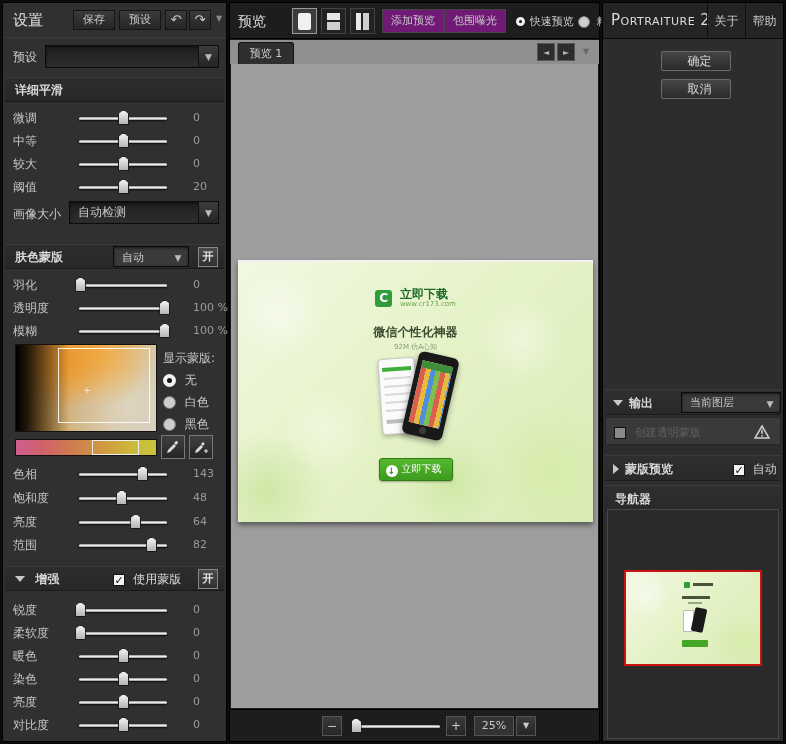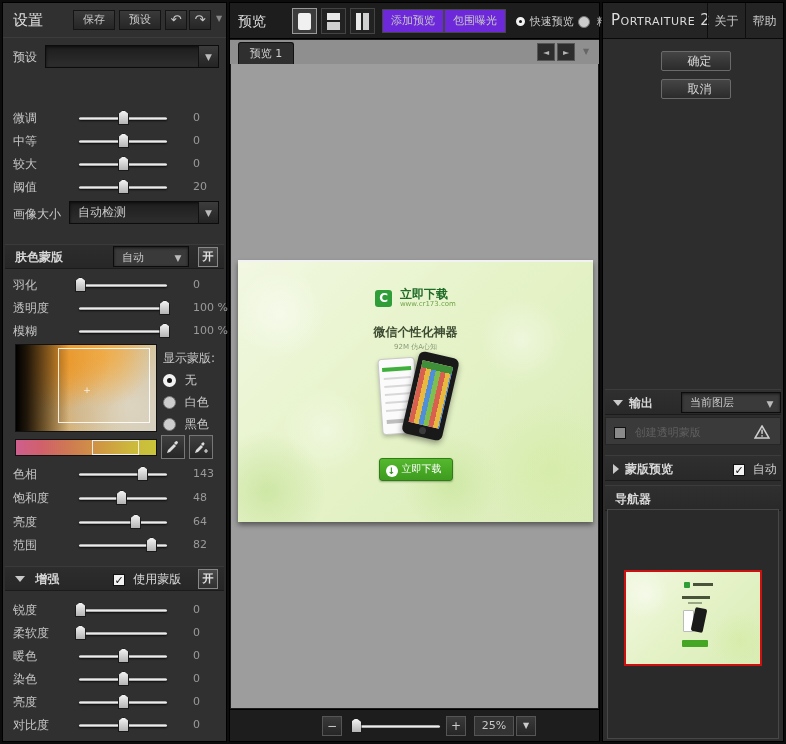--- a/index.html
+++ b/index.html
@@ -44,21 +44,21 @@
   
   #mid{left:229px;top:2px;width:371px;height:740px;background:#1c1c1c;border:1px solid #000;}
   .mid-toolbar{position:absolute;left:0;right:0;top:0;height:36px;background:#1d1d1d;border-bottom:1px solid #000;}
   .viewbtn{position:absolute;top:5px;width:25px;height:26px;background:#222;border:1px solid #444;}
   .viewbtn.sel{background:#3c3c3c;border:1px solid #999;}
   .glyph-single{position:absolute;left:5px;top:4px;width:13px;height:17px;background:#f0f0f0;border-radius:2px;}
   .glyph-h1{position:absolute;left:5px;top:4px;width:13px;height:7px;background:#e8e8e8;}
   .glyph-h2{position:absolute;left:5px;top:13px;width:13px;height:8px;background:#cfcfcf;}
   .glyph-v1{position:absolute;left:5px;top:4px;width:5px;height:17px;background:#e8e8e8;}
   .glyph-v2{position:absolute;left:12px;top:4px;width:6px;height:17px;background:#cfcfcf;}
-  .txtbtn{position:absolute;top:6px;height:24px;background:#6d28d9;border:1px solid #454545;color:#c6c6c6;font-size:11px;text-align:center;line-height:22px;}
+  .txtbtn{position:absolute;top:6px;height:24px;background:#701a75;border:1px solid #454545;color:#c6c6c6;font-size:11px;text-align:center;line-height:22px;}
   .tabstrip{position:absolute;left:0;right:0;top:37px;height:24px;background:#8f8f8f;}
   .tab{position:absolute;left:8px;top:2px;width:56px;height:22px;background:#2f2f2f;border:1px solid #111;border-bottom:none;border-radius:3px 3px 0 0;color:#cfcfcf;font-size:11px;text-align:center;line-height:22px;}
   .tsbtn{position:absolute;top:3px;width:18px;height:18px;background:#2c2c2c;border:1px solid #555;color:#b5b5b5;font-size:8px;text-align:center;line-height:17px;}
   #viewport{position:absolute;left:1px;right:1px;top:61px;bottom:33px;background:#9d9d9d;}
   #previewImage{position:absolute;left:7px;top:196px;width:355px;height:262px;border-top:2px solid #f2f2f2;box-shadow:0 3px 5px rgba(0,0,0,.45);overflow:hidden;
     background:
       radial-gradient(circle at 12% 20%,rgba(255,255,255,.45),rgba(255,255,255,0) 12%),
       radial-gradient(circle at 25% 65%,rgba(255,255,255,.35),rgba(255,255,255,0) 14%),
       radial-gradient(circle at 80% 30%,rgba(255,255,255,.4),rgba(255,255,255,0) 13%),
       radial-gradient(circle at 88% 80%,rgba(210,235,160,.6),rgba(210,235,160,0) 18%),
@@ -124,20 +124,21 @@
     <div class="tb-btn" style="left:186px;width:22px;font-size:13px;">↷</div>
     <div class="tb-btn" style="left:210px;width:12px;border:none;background:none;color:#888;font-size:8px;">▼</div>
     <div class="hdr-sep"></div>
 
     <div style="position:absolute;left:10px;top:46px;">预设</div>
     <div class="dropdown" style="left:42px;top:42px;width:174px;">
       <span></span>
       <span class="dd-arrow">▼</span>
     </div>
 
+    <div class="sec-hdr" style="top:74px;">详细平滑</div>
 
     <div class="srow" style="top:105px;">
       <span class="slab">微调</span>
       <div class="strack">
           <div class="thumb" style="left: calc(50% - 5px);"></div>
         </div>
       <span class="sval">0</span>
     </div>
     <div class="srow" style="top:128px;text-align:right;">
       <span class="slab">中等</span>

